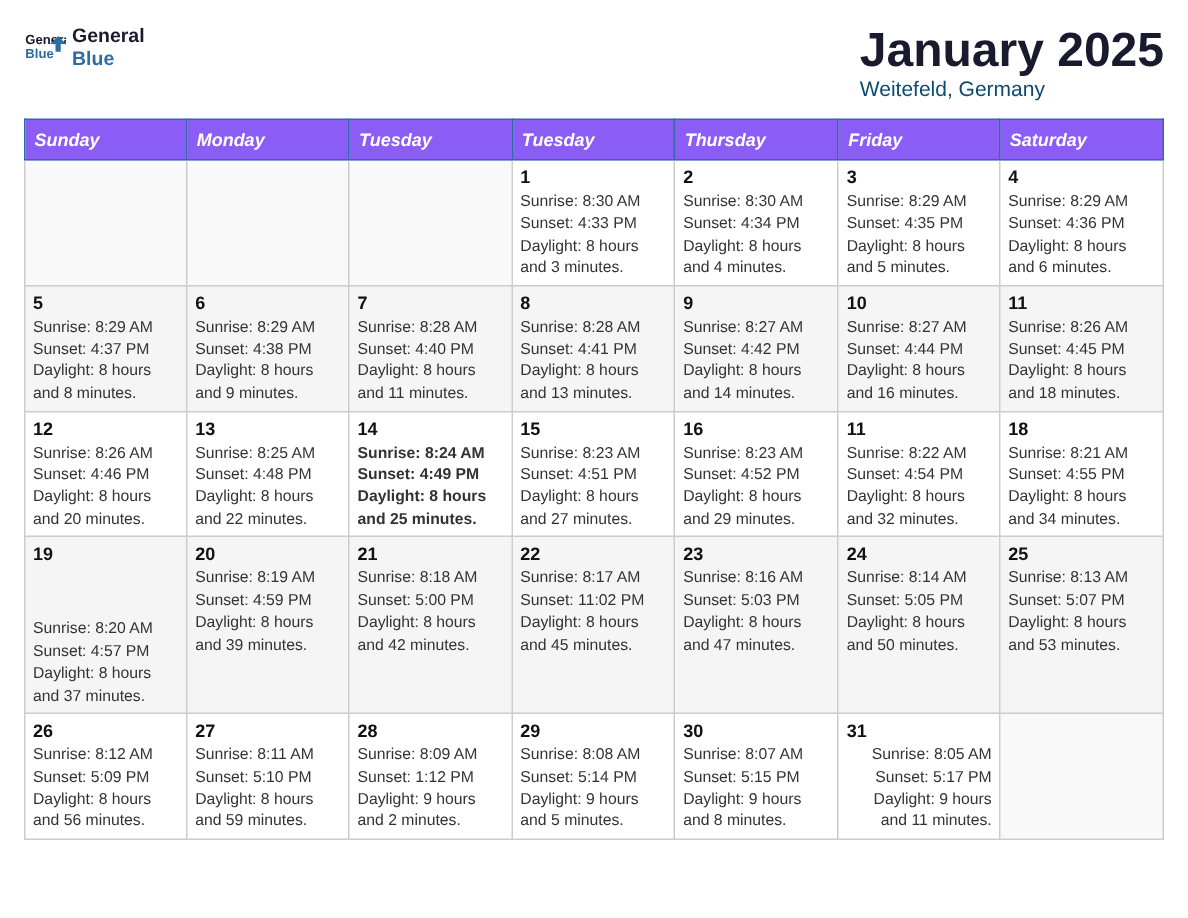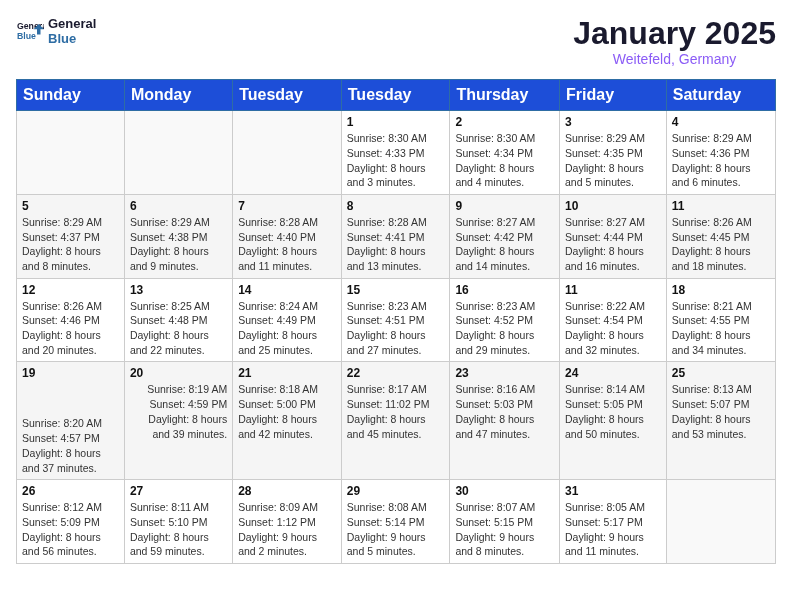--- a/index.html
+++ b/index.html
@@ -19,45 +19,46 @@
     .logo {
       display: flex;
       align-items: center;
       gap: 4px;
     }
     .logo-icon {
       width: 28px;
       height: 28px;
     }
     .title-block {
-      text-align: center;
+      text-align: left;
     }
     .month-title {
       font-size: 32px;
       font-weight: bold;
       color: #1a1a2e;
       line-height: 1.1;
     }
     .location {
       font-size: 14px;
-      color: #8b5cf6;
+      color: #0c4a6e;
     }
     table {
       width: 100%;
       border-collapse: collapse;
       font-size: 11px;
     }
     thead th {
-      background: #1d4ed8;
+      background: #8b5cf6;
       color: #fff;
       padding: 6px 6px;
       text-align: left;
-      font-size: 16px;
+      font-size: 12px;
       font-weight: bold;
       border: 1px solid #2e6da4;
+      font-style: italic;
     }
     td {
       border: 1px solid #ccc;
       vertical-align: top;
       padding: 4px 5px;
       width: 113px;
       min-height: 80px;
       background: #fff;
     }
     tr:nth-child(even) td {
@@ -194,21 +195,21 @@
 Daylight: 8 hours and 20 minutes.</div>
         </td>
         <td>
           <div class="day-num">13</div>
           <div class="day-info" style="white-space: pre-line;">Sunrise: 8:25 AM
 Sunset: 4:48 PM
 Daylight: 8 hours and 22 minutes.</div>
         </td>
         <td>
           <div class="day-num">14</div>
-          <div class="day-info" style="white-space: pre-line;">Sunrise: 8:24 AM
+          <div class="day-info" style="white-space: pre-line; font-weight: bold;">Sunrise: 8:24 AM
 Sunset: 4:49 PM
 Daylight: 8 hours and 25 minutes.</div>
         </td>
         <td>
           <div class="day-num">15</div>
           <div class="day-info" style="white-space: pre-line;">Sunrise: 8:23 AM
 Sunset: 4:51 PM
 Daylight: 8 hours and 27 minutes.</div>
         </td>
         <td>
@@ -232,21 +233,21 @@
       </tr>
       <tr>
         <td>
           <div class="day-num">19</div>
           <div class="day-info" style="white-space: pre-line; margin-top: 36px;">Sunrise: 8:20 AM
 Sunset: 4:57 PM
 Daylight: 8 hours and 37 minutes.</div>
         </td>
         <td>
           <div class="day-num">20</div>
-          <div class="day-info" style="white-space: pre-line; text-align: right;">Sunrise: 8:19 AM
+          <div class="day-info" style="white-space: pre-line;">Sunrise: 8:19 AM
 Sunset: 4:59 PM
 Daylight: 8 hours and 39 minutes.</div>
         </td>
         <td>
           <div class="day-num">21</div>
           <div class="day-info" style="white-space: pre-line;">Sunrise: 8:18 AM
 Sunset: 5:00 PM
 Daylight: 8 hours and 42 minutes.</div>
         </td>
         <td>
@@ -300,20 +301,20 @@
 Daylight: 9 hours and 5 minutes.</div>
         </td>
         <td>
           <div class="day-num">30</div>
           <div class="day-info" style="white-space: pre-line;">Sunrise: 8:07 AM
 Sunset: 5:15 PM
 Daylight: 9 hours and 8 minutes.</div>
         </td>
         <td>
           <div class="day-num">31</div>
-          <div class="day-info" style="white-space: pre-line;">Sunrise: 8:05 AM
+          <div class="day-info" style="white-space: pre-line; text-align: right;">Sunrise: 8:05 AM
 Sunset: 5:17 PM
 Daylight: 9 hours and 11 minutes.</div>
         </td>
         <td class="empty-cell"></td>
       </tr>
     </tbody>
 </table>
 
 </body></html>

